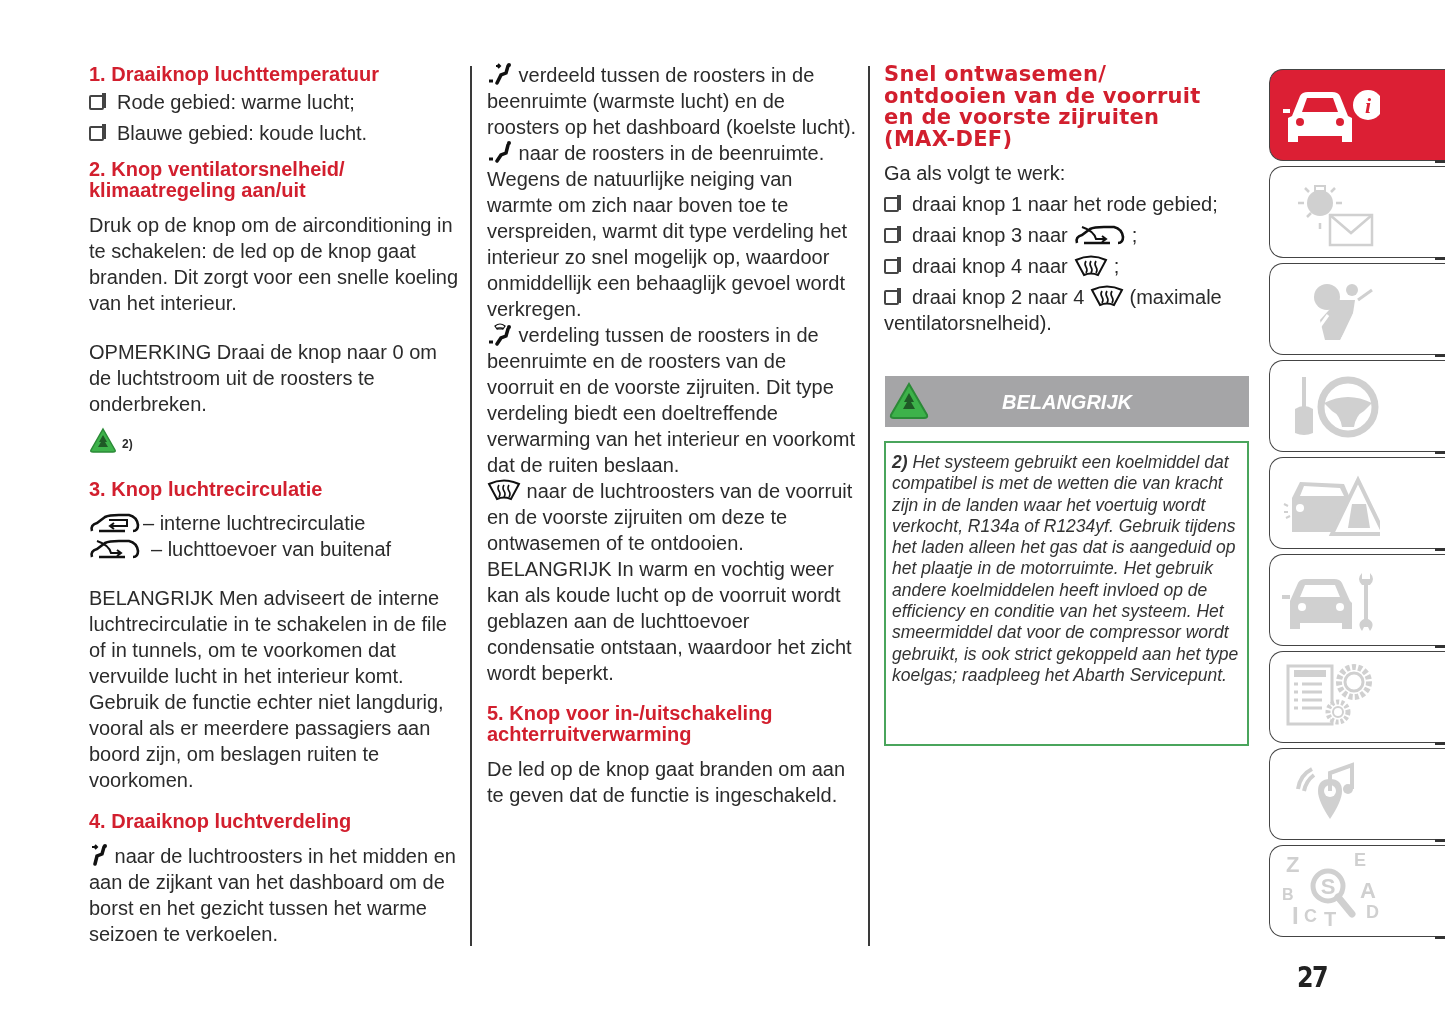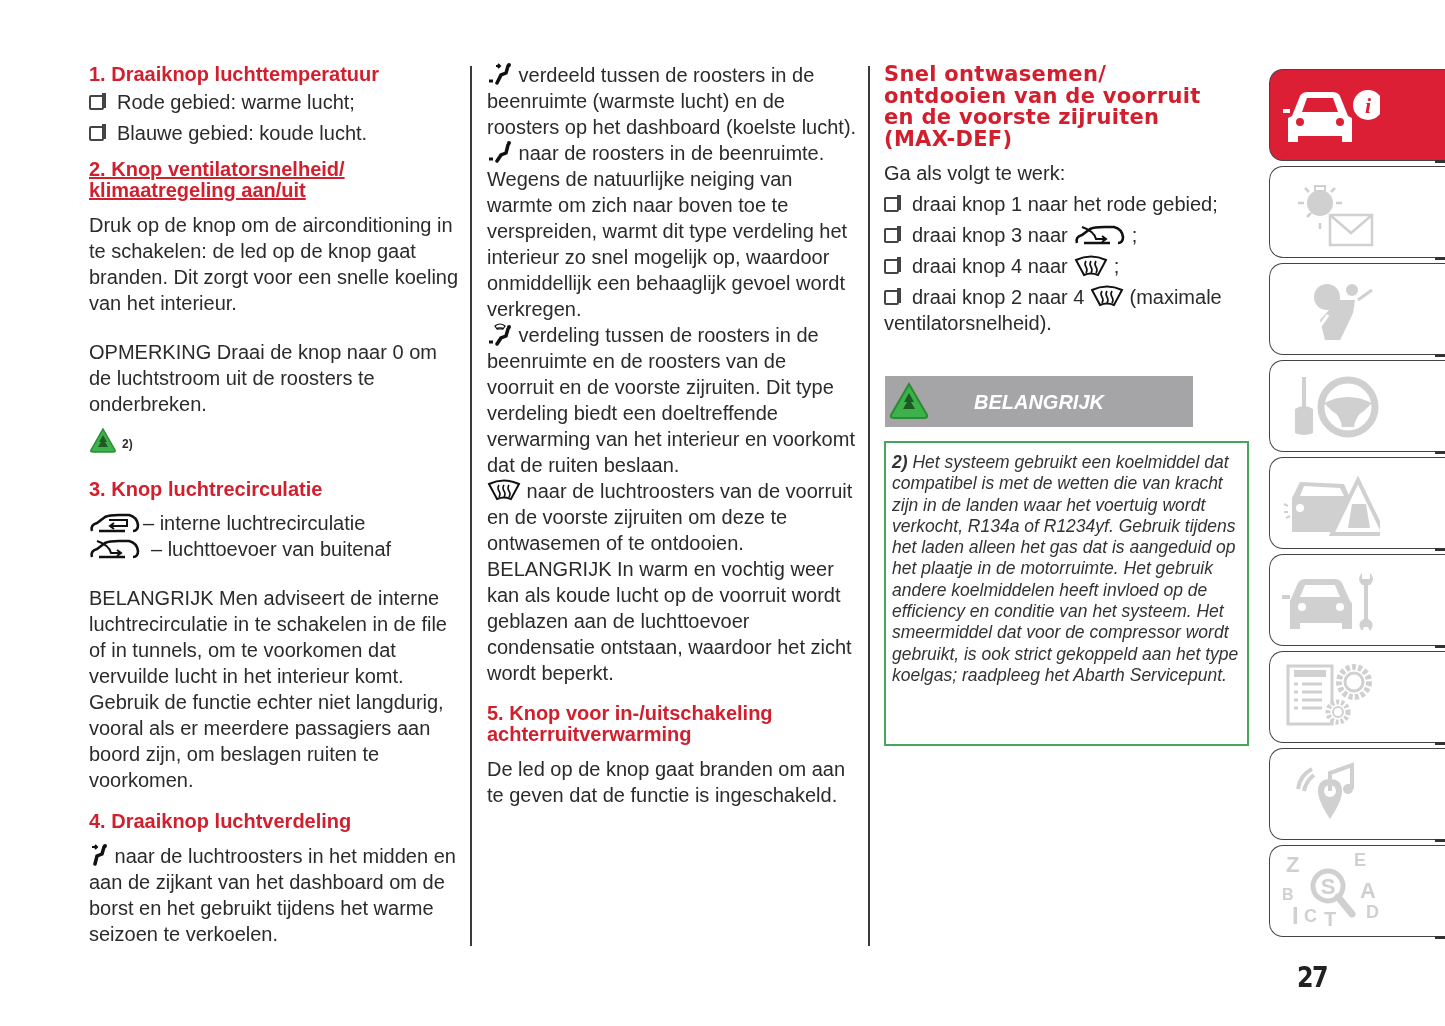--- a/index.html
+++ b/index.html
@@ -20,21 +20,21 @@
   .bullet { display: flex; align-items: center; font-size: 20px; line-height: 26px; margin-bottom: 5px; }
   .box { display: inline-block; width: 15px; height: 15px; border: 2.5px solid #444; border-radius: 2px; margin-right: 13px; flex: 0 0 auto; position: relative; }
   .box::after { content: ""; position: absolute; right: -4px; top: -4px; width: 4px; height: 15px; background: #444; }
 
   .ico { display: inline-block; vertical-align: middle; }
   .ico svg { display: block; }
 
   .h-black { font-family: "DejaVu Sans", sans-serif; font-weight: bold; color: #d21f2e; font-size: 21px; line-height: 21.5px; letter-spacing: 0.3px; }
 
   
-  .warn-banner { position: absolute; left: 885px; top: 376px; width: 308px; height: 51px; background: #a5a5a7; }
+  .warn-banner { position: absolute; left: 885px; top: 376px; width: 364px; height: 51px; background: #a5a5a7; }
   .warn-banner .label { position: absolute; left: 0; right: 0; top: 15px; text-align: center; padding-left: 0; color: #ffffff; font-style: italic; font-weight: bold; font-size: 20px; }
   .warn-banner .tri { position: absolute; left: 3px; top: 5px; }
   .note-box { position: absolute; left: 884px; top: 441px; width: 365px; height: 305px; border: 2px solid #4aa55c; padding: 9px 6px 0 6px; }
   .note-box .p { font-style: italic; font-size: 17.5px; line-height: 21.3px; color: #333; }
 
   
   .tab { position: absolute; left: 1269px; width: 190px; height: 92px; border: 1.5px solid #444; border-radius: 14px 0 0 14px; border-right: none; background: #ffffff; }
   .tab.active { background: #dc1f34; border-color: #444; }
   .tab .ticon { position: absolute; left: 10px; top: 6px; }
   .tab::after { content: ""; position: absolute; right: 0; bottom: -3px; width: 24px; height: 3px; background: #333; }
@@ -52,21 +52,21 @@
   <div style="margin-top:4px;">
     <div class="bullet">
         <span class="box"></span>
         <span>Rode gebied: warme lucht;</span>
       </div>
     <div class="bullet">
         <span class="box"></span>
         <span>Blauwe gebied: koude lucht.</span>
       </div>
   </div>
-  <div class="h" style="margin-top:13px; width:300px;text-decoration:underline;">2. Knop ventilatorsnelheid/ klimaatregeling aan/uit</div>
+  <div class="h" style="margin-top:13px; width:300px;">2. Knop ventilatorsnelheid/ klimaatregeling aan/uit</div>
   <div class="p" style="margin-top:11px;">Druk op de knop om de airconditioning in te schakelen: de led op de knop gaat branden. Dit zorgt voor een snelle koeling van het interieur.</div>
   <div class="p" style="margin-top:23px;">OPMERKING Draai de knop naar 0 om de luchtstroom uit de roosters te onderbreken.</div>
   <div style="margin-top:10px; display:flex; align-items:flex-end;">
     <span class="ico">
       <svg width="28" height="26" viewBox="0 0 28 26">
           <path d="M14 2 L26 23 Q27 25 24 25 L4 25 Q1 25 2 23 Z" fill="#3db24a" stroke="#2b8a37" stroke-width="1.5"></path>
           <path d="M14 8 L18 15 L16 15 L19 20 L9 20 L12 15 L10 15 Z" fill="#1f5a26"></path>
         </svg>
     </span>
     <span style="font-size:12px; font-weight:bold; margin-left:5px; margin-bottom:2px;">2)</span>
@@ -97,21 +97,21 @@
   <div class="p" style="margin-top:23px;">BELANGRIJK Men adviseert de interne luchtrecirculatie in te schakelen in de file of in tunnels, om te voorkomen dat vervuilde lucht in het interieur komt. Gebruik de functie echter niet langdurig, vooral als er meerdere passagiers aan boord zijn, om beslagen ruiten te voorkomen.</div>
   <div class="h" style="margin-top:18px;">4. Draaiknop luchtverdeling</div>
   <div class="p" style="margin-top:11px;">
     <span class="ico" style="margin-top:-6px;">
       <svg width="20" height="22" viewBox="0 0 20 22">
           <path d="M3 3 L8 3 M6 1 L8 3 L6 5" stroke="#111" stroke-width="2" fill="none"></path>
           <path d="M6 20 L8 12 L13 10 L15 3" stroke="#111" stroke-width="3.5" fill="none" stroke-linecap="round"></path>
           <circle cx="16" cy="2" r="2" fill="#111"></circle>
         </svg>
     </span>
-    <span>naar de luchtroosters in het midden en aan de zijkant van het dashboard om de borst en het gebruikt tijdens het warme seizoen te verkoelen.</span>
+    <span>naar de luchtroosters in het midden en aan de zijkant van het dashboard om de borst en het gezicht tussen het warme seizoen te verkoelen.</span>
   </div>
 </div>
 
 <div class="col" id="col2">
   <div class="p">
     <span class="ico" style="margin-top:-6px;">
       <svg width="26" height="22" viewBox="0 0 26 22">
           <path d="M9 3 L13 3 M11 1 L13 3 L11 5" stroke="#111" stroke-width="2" fill="none"></path>
           <path d="M10 20 L14 12 L19 10 L21 3" stroke="#111" stroke-width="3.5" fill="none" stroke-linecap="round"></path>
           <circle cx="22" cy="2" r="2" fill="#111"></circle>

